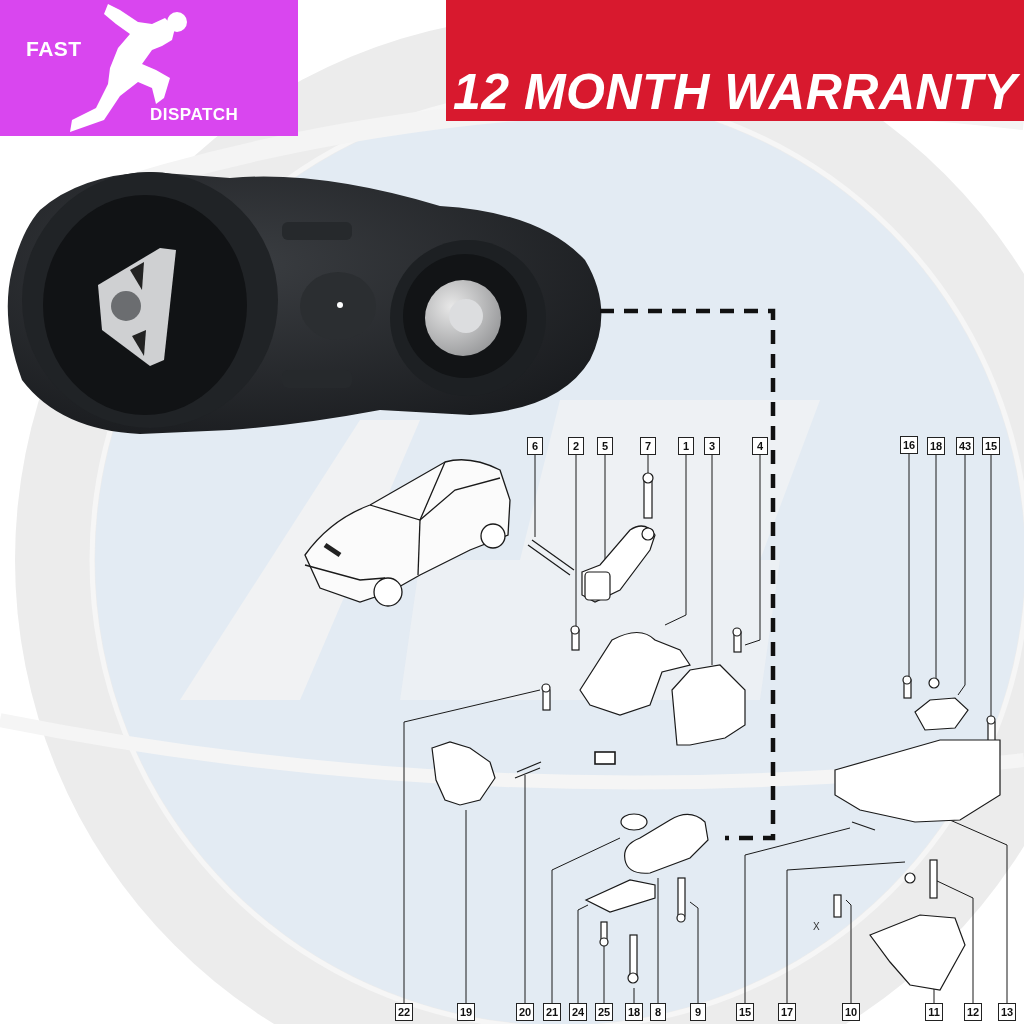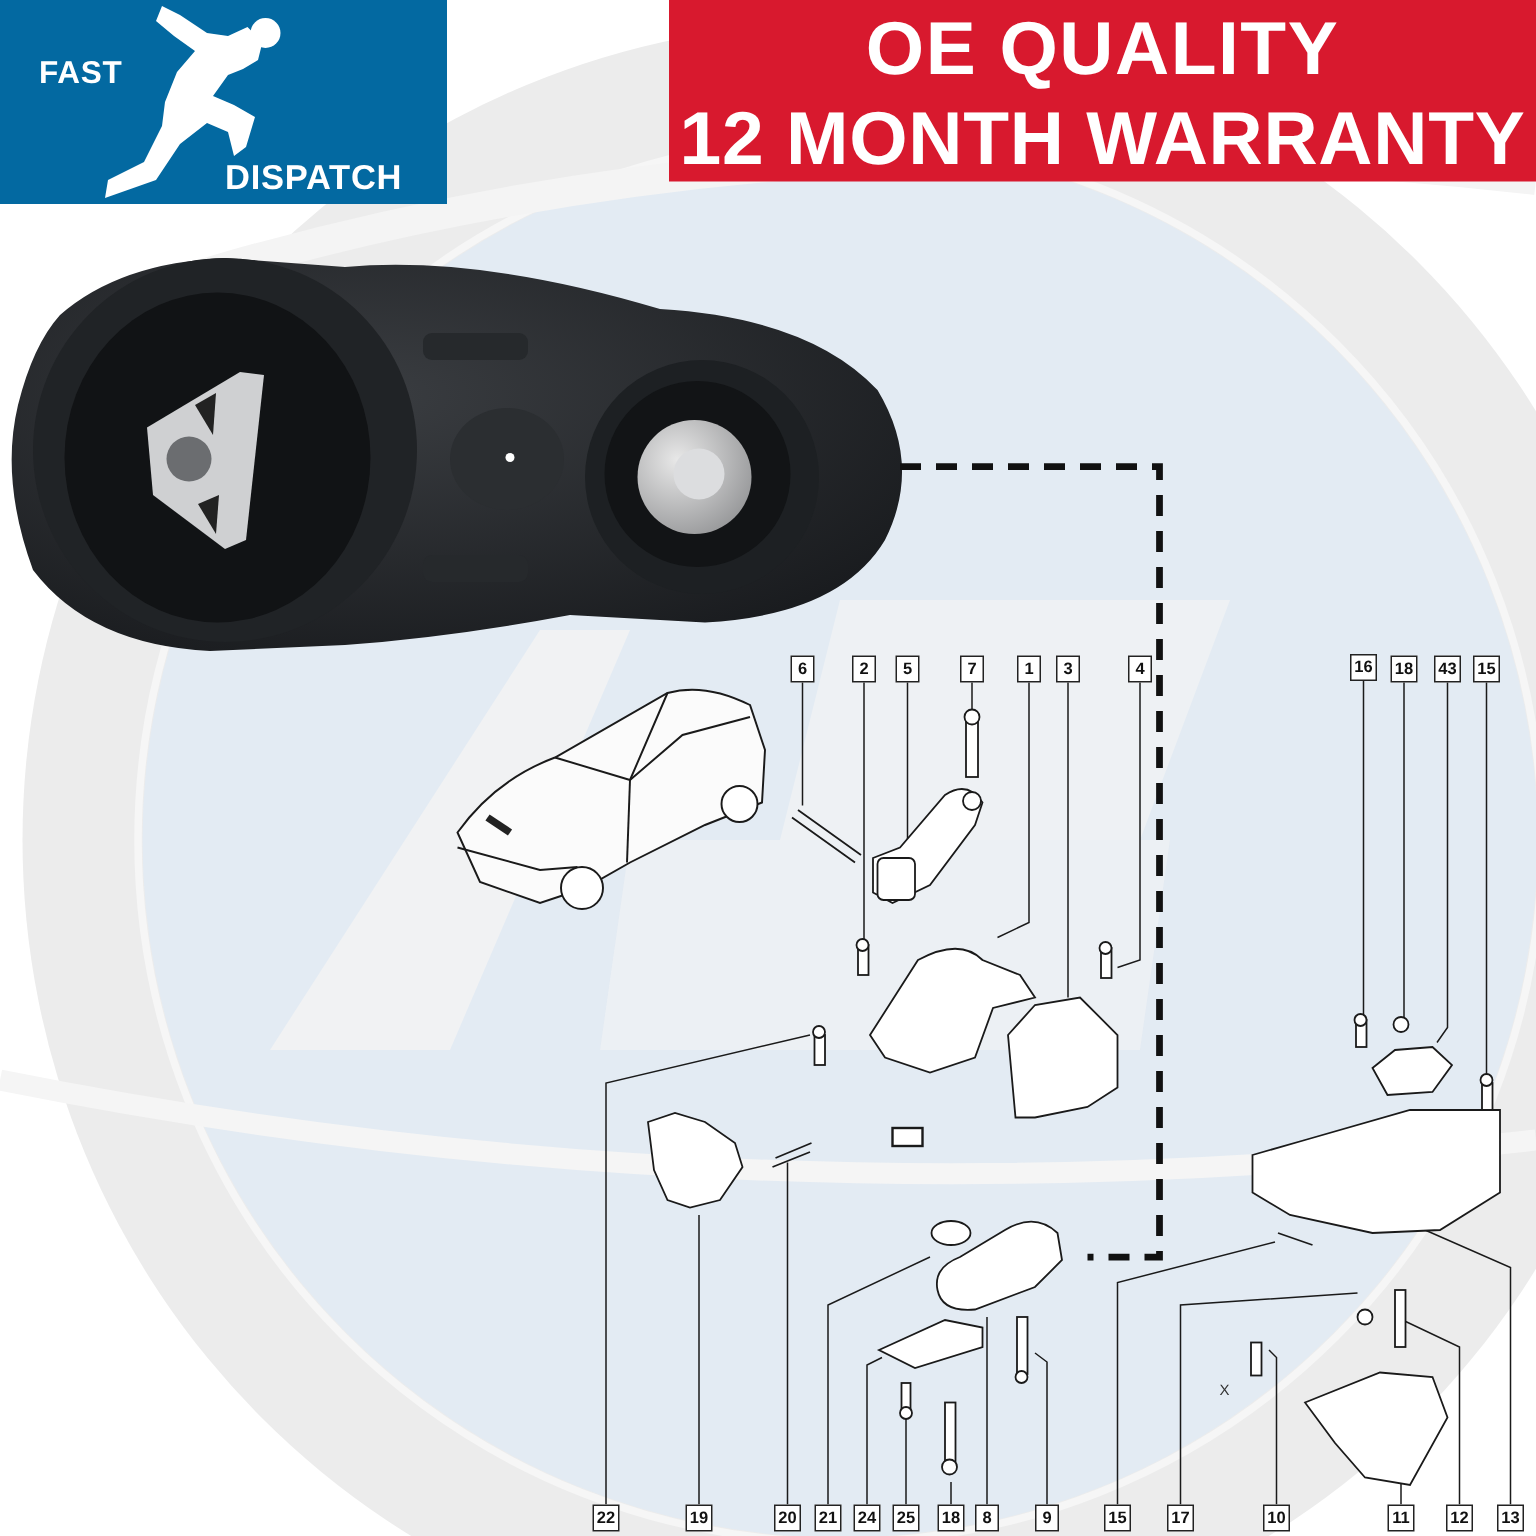--- a/index.html
+++ b/index.html
@@ -1,24 +1,24 @@
 <!DOCTYPE html>
 <html><head>
 <meta charset="utf-8">
 <style>
   html, body { margin:0; padding:0; }
   body { width:1024px; height:1024px; overflow:hidden; background:#ffffff; position:relative; font-family:"Liberation Sans", sans-serif; }
   .bg-layer { position:absolute; left:0; top:0; width:1024px; height:1024px; }
-  .badge-fast { position:absolute; left:0; top:0; width:298px; height:136px; background:#0369a1; overflow:hidden; }
+  .badge-fast { position:absolute; left:0; top:0; width:298px; height:136px; background:#d946ef; overflow:hidden; }
   .badge-fast .t1 { position:absolute; left:26px; top:37px; color:#fff; font-weight:bold; font-size:21px; letter-spacing:0.5px; }
-  .badge-fast .t2 { position:absolute; left:150px; top:105px; color:#fff; font-weight:bold; font-size:23px; letter-spacing:0.5px; }
+  .badge-fast .t2 { position:absolute; left:150px; top:105px; color:#fff; font-weight:bold; font-size:17px; letter-spacing:0.5px; }
   .badge-fast svg { position:absolute; left:60px; top:0; }
   .badge-oe { position:absolute; left:446px; top:0; width:578px; height:121px; background:#d8192e; }
   .badge-oe .l1 { position:absolute; left:0; width:578px; top:3px; text-align:center; color:#fff; font-weight:bold; font-size:50px; letter-spacing:1px; }
-  .badge-oe .l2 { position:absolute; left:0; width:578px; top:63px; text-align:center; color:#fff; font-weight:bold; font-size:50px; letter-spacing:0.5px; }
+  .badge-oe .l2 { position:absolute; left:0; width:578px; top:63px; text-align:center; color:#fff; font-weight:bold; font-size:50px; letter-spacing:0.5px;font-style:italic; }
   .callout { position:absolute; width:14px; height:16px; border:1px solid #222; background:#fff; font-size:11px; font-weight:bold; line-height:16px; text-align:center; color:#111; font-family:"Liberation Sans", sans-serif; }
   .diagram { position:absolute; left:0; top:0; width:1024px; height:1024px; }
 </style>
 </head>
 <body>
 
 <svg class="bg-layer" viewBox="0 0 1024 1024">
   <circle cx="560" cy="560" r="545" fill="#ececec"></circle>
   <circle cx="560" cy="560" r="465" fill="#e3ebf3"></circle>
   <circle cx="560" cy="560" r="468" fill="none" stroke="#f6f6f6" stroke-width="5"></circle>
@@ -32,21 +32,20 @@
 <div class="badge-fast">
   <svg width="200" height="136" viewBox="0 0 200 136">
     <path d="M48 4 L60 10 L78 22 L92 24 L105 18 L115 28 L112 40 L102 46 L92 50 L82 64 L96 70 L110 78 L104 98 L96 104 L92 88 L78 82 L60 96 L44 120 L10 132 L12 120 L36 108 L48 84 L50 68 L58 48 L70 34 L56 24 L44 14 Z" fill="#ffffff"></path>
     <circle cx="117" cy="22" r="10" fill="#ffffff"></circle>
   </svg>
   <div class="t1">FAST</div>
   <div class="t2">DISPATCH</div>
 </div>
 
 <div class="badge-oe">
-  <div class="l1">OE QUALITY</div>
   <div class="l2">12 MONTH WARRANTY</div>
 </div>
 
 <svg class="diagram" viewBox="0 0 1024 1024">
   <defs>
     <radialGradient id="rub" cx="0.4" cy="0.35" r="0.8">
       <stop offset="0" stop-color="#3a3d41"></stop>
         <stop offset="1" stop-color="#16181b"></stop>
     </radialGradient>
     <radialGradient id="met" cx="0.35" cy="0.35" r="0.8">

